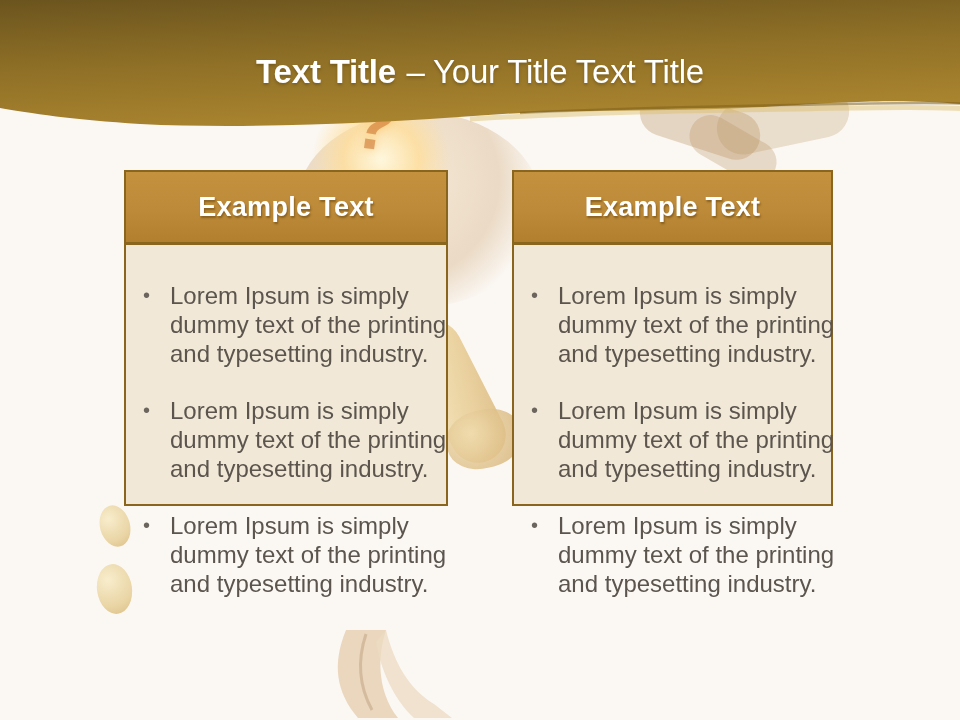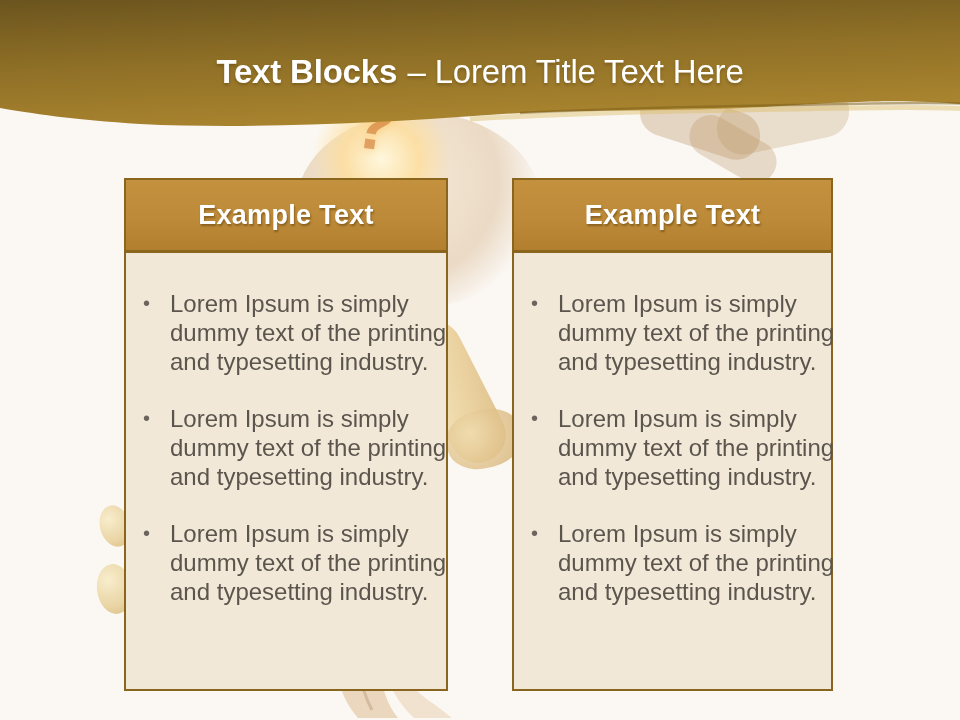--- a/index.html
+++ b/index.html
@@ -50,21 +50,21 @@
   .band-svg{position:absolute;left:0;top:0;z-index:3;display:block;}
   .slide-title{
     position:absolute;left:0;top:53px;width:960px;text-align:center;z-index:4;
     color:var(--title-text,#fff);font-size:33px;letter-spacing:-.2px;
     text-shadow:0 2px 3px rgba(70,50,10,.35);
   }
   .t-bold{font-weight:bold;}
   .t-rest{font-weight:normal;margin-left:.32em;}
   
   .card{
-    position:absolute;top:178px;height:513px;z-index:5;box-sizing:border-box;
+    position:absolute;top:170px;height:336px;z-index:5;box-sizing:border-box;
     border:2px solid var(--card-border,#8A651D);background:var(--card-body-bg,#F1E8D7);
   }
   .card-left{left:124px;width:324px;}
   .card-right{left:512px;width:321px;}
   .card-header{
     height:70px;border-bottom:3px solid var(--card-border,#8A651D);
     background:linear-gradient(180deg,var(--card-header-top,#C4923F) 0%,#BC8A38 55%,var(--card-header-bottom,#B27F2E) 100%);
     display:flex;align-items:center;justify-content:center;
   }
   .card-header span{
@@ -107,21 +107,21 @@
         <stop offset="0.5" style="stop-color:var(--band-mid,#8E6F26)"></stop>
         <stop offset="1" style="stop-color:var(--band-gold,#A9842F)"></stop>
       </linearGradient>
     </defs>
     <path d="M0,0 H960 V104 C915,100 868,100 780,106 C680,113 585,108 488,115 C370,124 240,129 140,124 C75,120 28,113 0,108 Z" fill="url(#bandGrad)"></path>
     <path d="M520,113 C620,108 700,106.5 790,105 C870,103.5 920,102 960,103.5" fill="none" style="stroke:var(--band-lip,#7D601C)" stroke-width="2.5" opacity="0.55"></path>
     <path d="M470,117 C590,110 690,108.5 790,107 C868,105.5 922,104 960,106.5" fill="none" style="stroke:var(--band-sheen,#DCBC69)" stroke-width="5" opacity="0.45" transform="translate(0,2)"></path>
   </svg>
 
   <div class="slide-title">
-    <span class="t-bold">Text Blocks</span><span class="t-rest">– Lorem Title Text Here</span>
+    <span class="t-bold">Text Title</span><span class="t-rest">– Your Title Text Title</span>
   </div>
 
   <div class="card card-left">
     <div class="card-header">
       <span>Example Text</span>
     </div>
     <div class="card-body">
       <div class="bullet">
         <span class="dot">•</span>
         <span class="lines">

